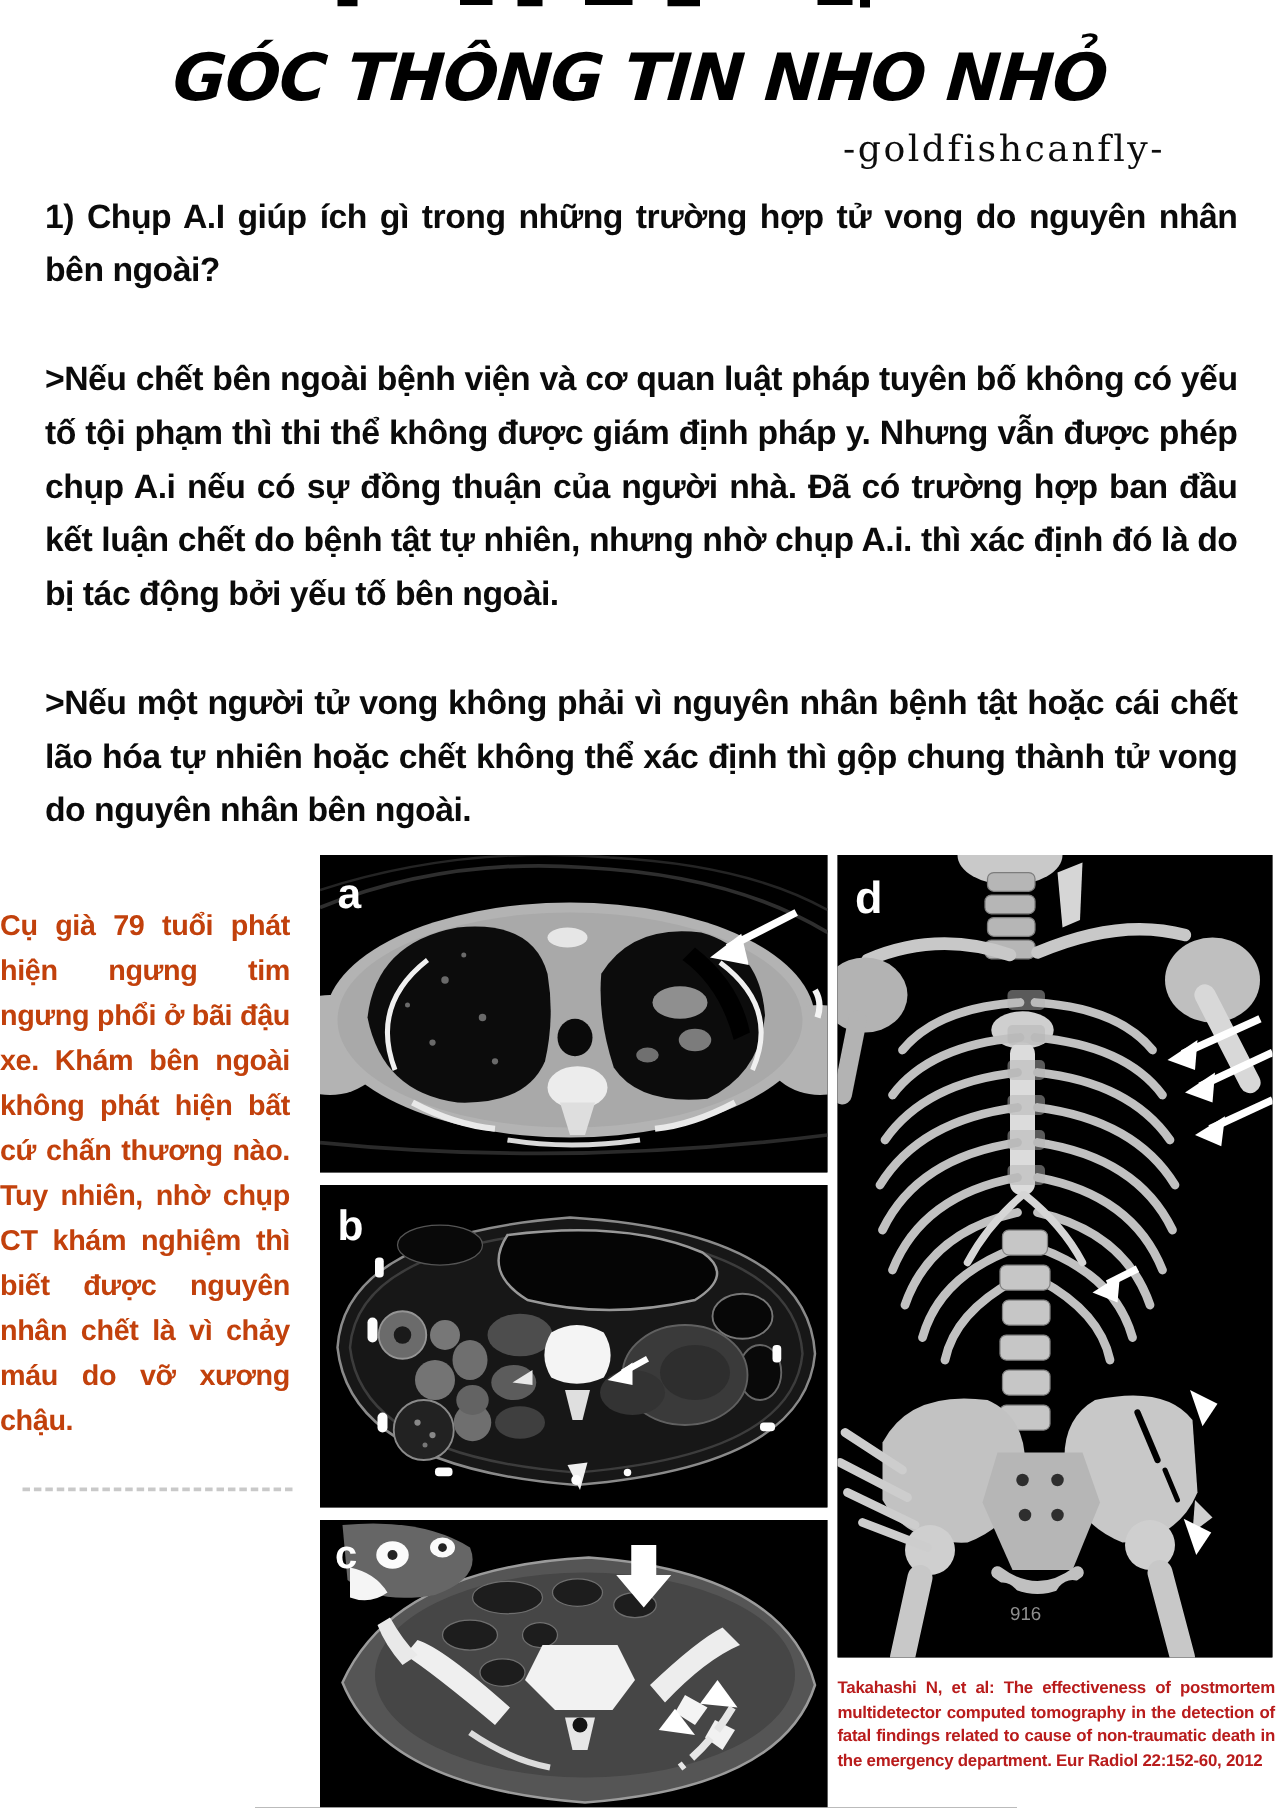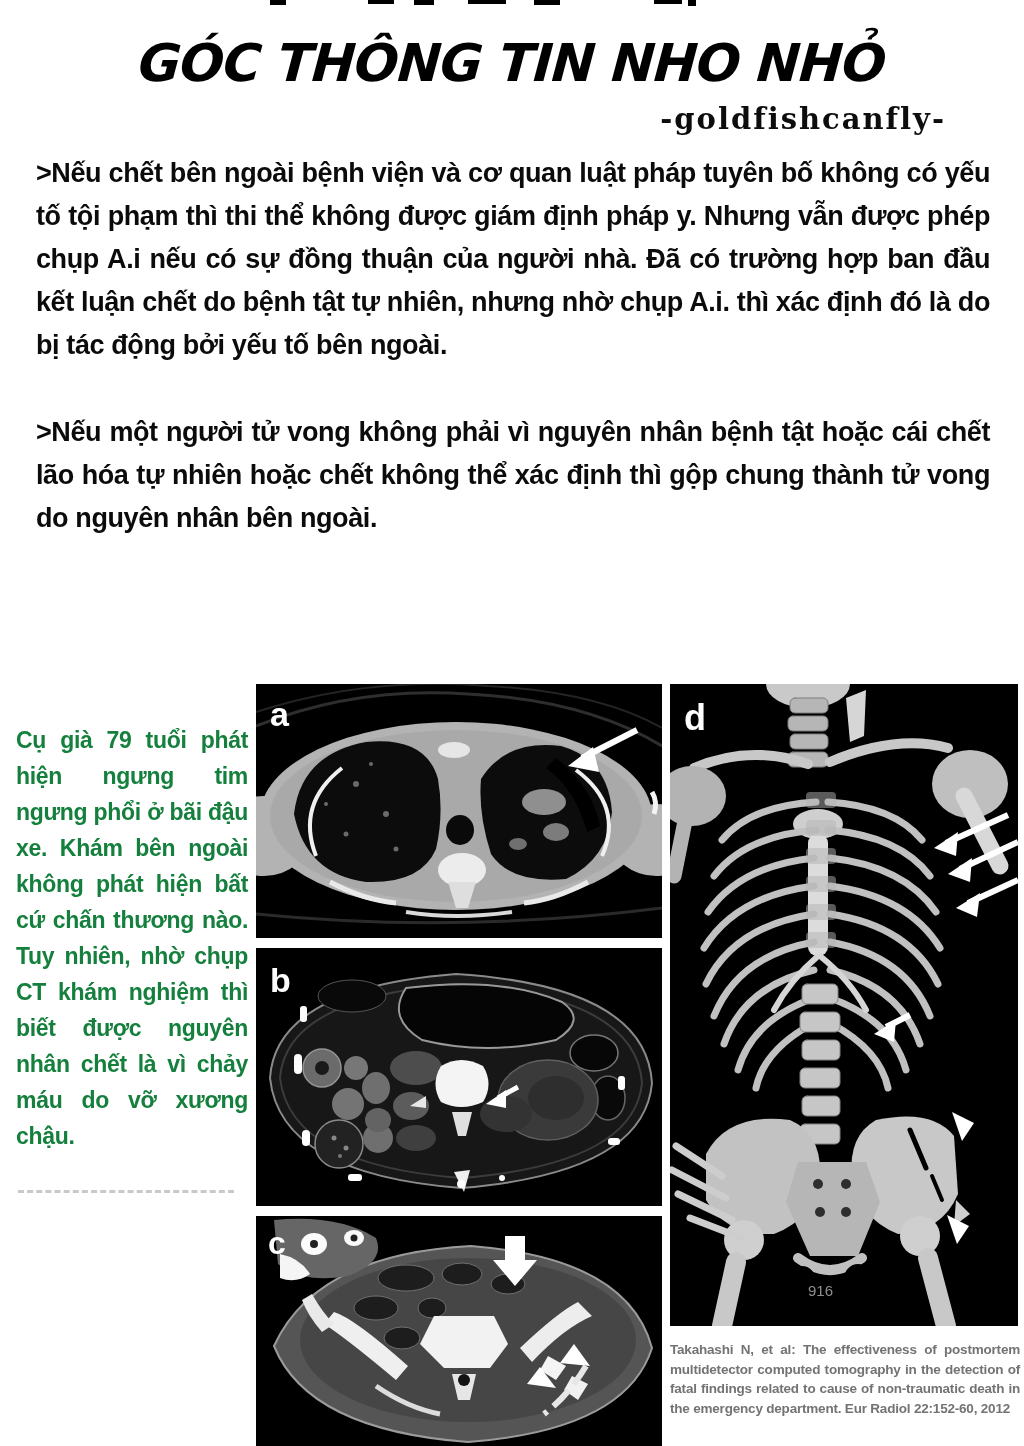--- a/index.html
+++ b/index.html
@@ -9,48 +9,48 @@
     font-family:"Liberation Sans", sans-serif; color:#0a0a0a;
   }
   .top-artifacts { position:absolute; left:0; top:0; width:1024px; height:10px; }
   .page-title {
     position:absolute; top:33px; left:0; width:100%; margin:0;
     text-align:center; font-family:"DejaVu Sans", sans-serif;
     font-size:52px; font-weight:900; font-style:italic;
     letter-spacing:-1px; transform:skewX(-4deg); color:#000;
   }
   .credit {
-    position:absolute; top:102px; right:78px;
-    font-family:"DejaVu Serif", serif; font-weight:bold;
+    position:absolute; top:102px; right:92px;
+    font-family:"DejaVu Serif", serif; font-weight:normal;
     font-size:29px; letter-spacing:2px; color:#0d0d0d;text-align:center;
   }
   .intro { position:absolute; left:36px; top:152px; width:954px; }
   .intro p {
     margin:0 0 44px 0; font-size:27px; line-height:43px; font-weight:bold;
     text-align:justify; letter-spacing:-0.4px; color:#0b0b0b;
   }
   .case-note {
-    position:absolute; left:16px; top:722px; width:232px;
+    position:absolute; left:0; top:722px; width:232px;
     font-size:23px; line-height:36px; font-weight:bold;
-    text-align:justify; letter-spacing:-0.3px; color:#15803d;
+    text-align:justify; letter-spacing:-0.3px; color:#c2410c;
   }
   .dashes {
     position:absolute; left:18px; top:1190px; width:216px; height:0;
     border-top:3px dashed #c9c9c9;
   }
   .panel { position:absolute; background:#000; }
   .panel svg { display:block; width:100%; height:100%; }
   #panel-a { left:256px; top:684px; width:406px; height:254px; }
   #panel-b { left:256px; top:948px; width:406px; height:258px; }
   #panel-c { left:256px; top:1216px; width:406px; height:230px; }
   #panel-d { left:670px; top:684px; width:348px; height:642px; }
   .citation {
     position:absolute; left:670px; top:1340px; width:350px;
     font-size:13.5px; line-height:19.5px; font-weight:bold;
-    text-align:justify; letter-spacing:-0.2px; color:#737373;
+    text-align:justify; letter-spacing:-0.2px; color:#b91c1c;
   }
   .panel-label { font-family:"Liberation Sans", sans-serif; font-weight:bold; fill:#fff; }
 </style>
 </head>
 <body>
 
 <div class="page">
 
   <svg class="top-artifacts" viewBox="0 0 1024 10">
     <rect x="270" y="0" width="16" height="5" fill="#000"></rect>
@@ -59,20 +59,21 @@
     <rect x="468" y="0" width="38" height="4" fill="#000"></rect>
     <rect x="534" y="0" width="26" height="5" fill="#000"></rect>
     <rect x="654" y="0" width="28" height="4" fill="#000"></rect>
     <rect x="688" y="0" width="8" height="6" fill="#000"></rect>
   </svg>
 
   <h1 class="page-title">GÓC THÔNG TIN NHO NHỎ</h1>
   <div class="credit">-goldfishcanfly-</div>
 
   <div class="intro">
+    <p>1) Chụp A.I giúp ích gì trong những trường hợp tử vong do nguyên nhân bên ngoài?</p>
     <p>&gt;Nếu chết bên ngoài bệnh viện và cơ quan luật pháp tuyên bố không có yếu tố tội phạm thì thi thể không được giám định pháp y. Nhưng vẫn được phép chụp A.i nếu có sự đồng thuận của người nhà. Đã có trường hợp ban đầu kết luận chết do bệnh tật tự nhiên, nhưng nhờ chụp A.i. thì xác định đó là do bị tác động bởi yếu tố bên ngoài.</p>
     <p>&gt;Nếu một người tử vong không phải vì nguyên nhân bệnh tật hoặc cái chết lão hóa tự nhiên hoặc chết không thể xác định thì gộp chung thành tử vong do nguyên nhân bên ngoài.</p>
   </div>
 
   <div class="case-note">Cụ già 79 tuổi phát hiện ngưng tim ngưng phổi ở bãi đậu xe. Khám bên ngoài không phát hiện bất cứ chấn thương nào. Tuy nhiên, nhờ chụp CT khám nghiệm thì biết được nguyên nhân chết là vì chảy máu do vỡ xương chậu.</div>
   <div class="dashes"></div>
 
   <div id="panel-a" class="panel">
     <svg viewBox="0 0 406 254">
       <rect width="406" height="254" fill="#000"></rect>

